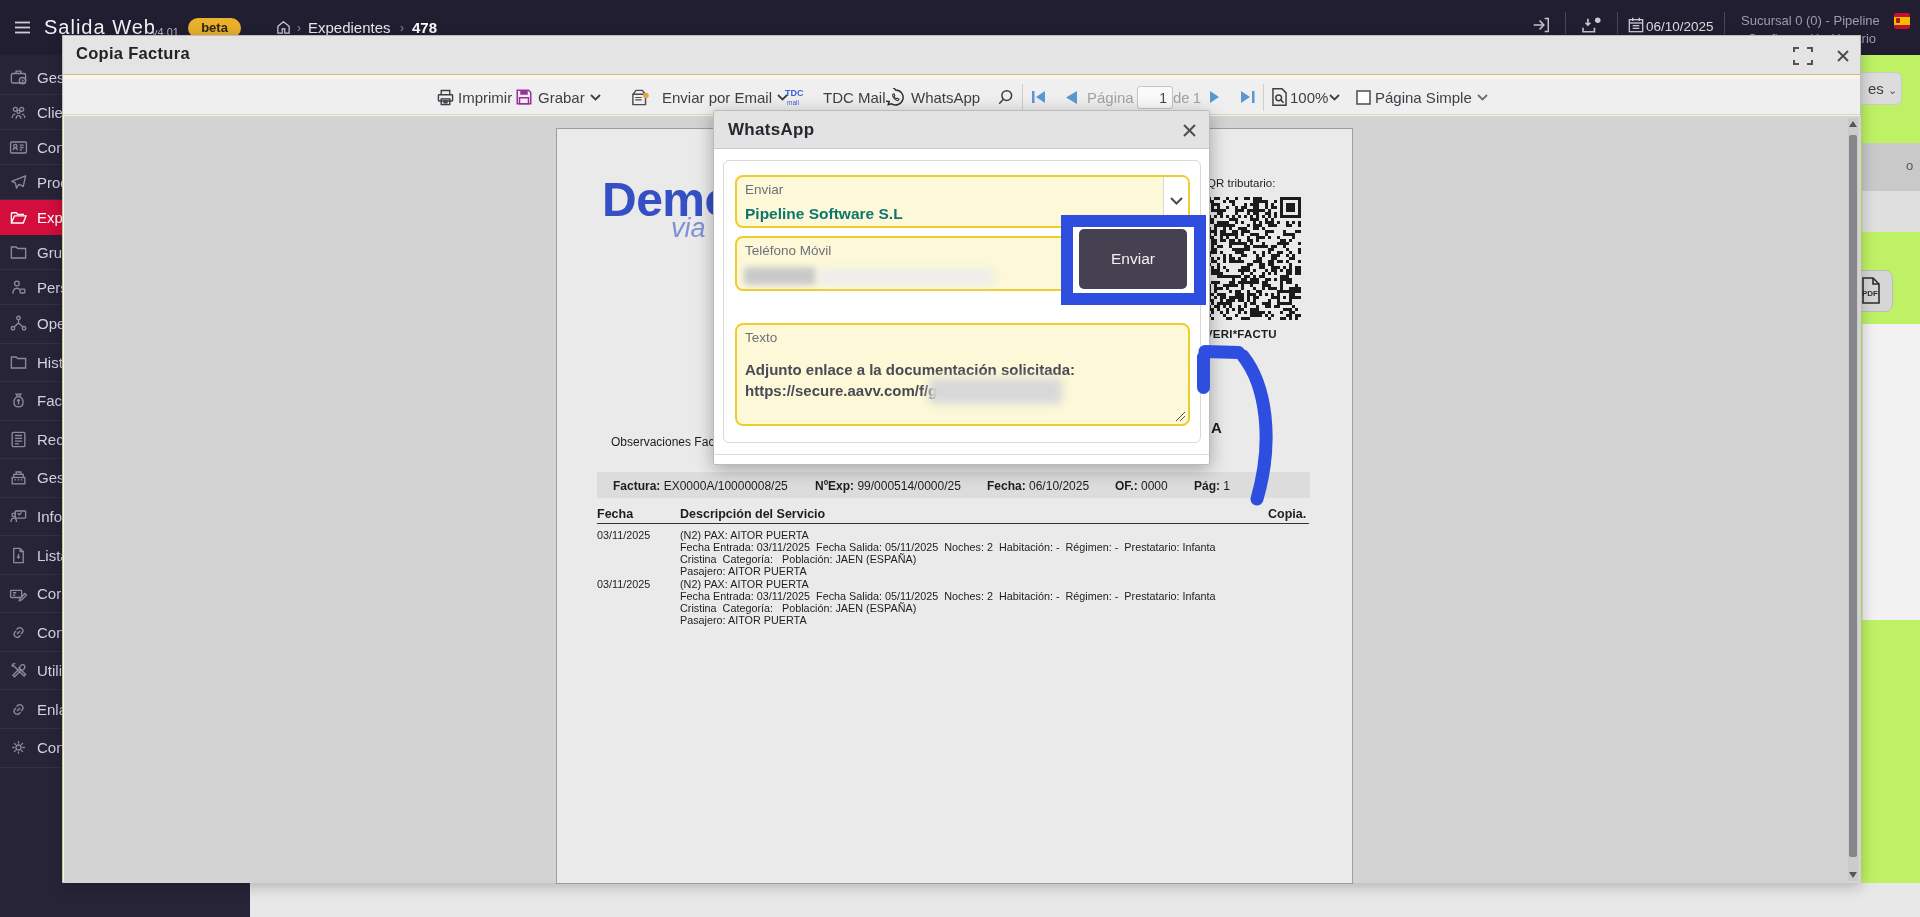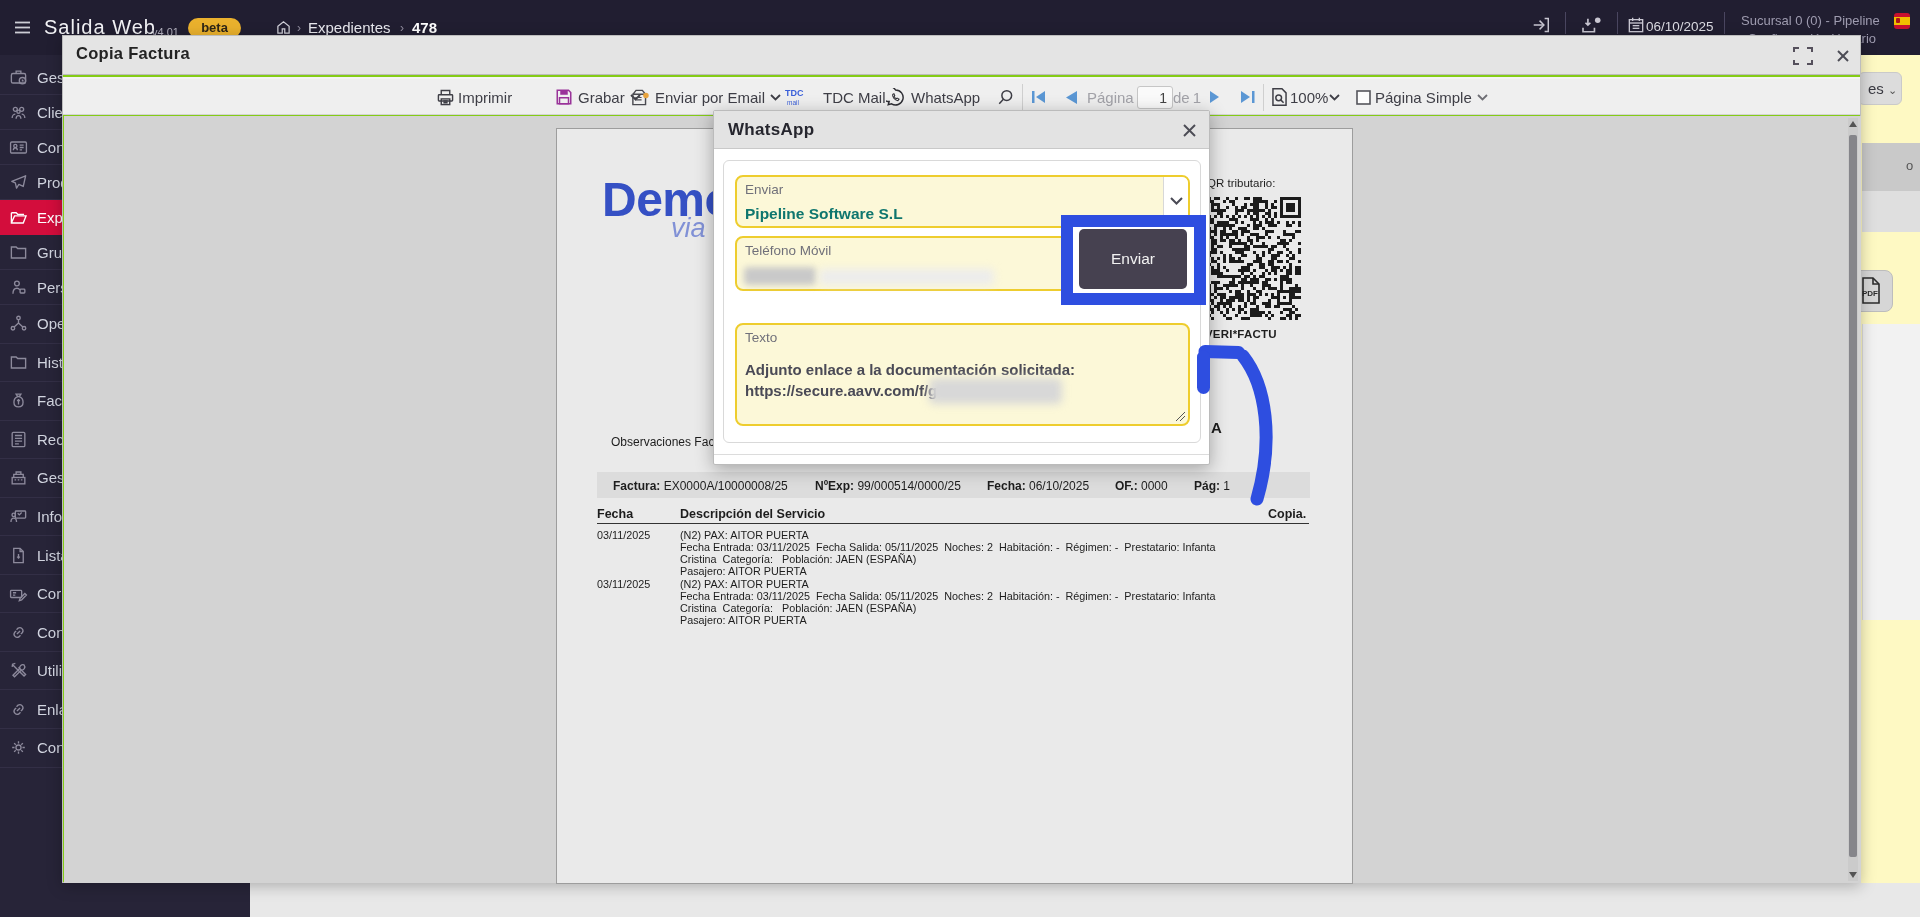--- a/index.html
+++ b/index.html
@@ -23,29 +23,29 @@
   .flag .emb{position:absolute;left:2px;top:1px;width:4px;height:5px;background:#ad1519;border-radius:1px;}
 
   
   #sidebar { position:absolute; left:0; top:55px; width:250px; height:862px; background:#272438; z-index:4; }
   .mi { position:absolute; left:0; width:250px; display:flex; align-items:center; border-bottom:1px solid #332f46; color:#d2d5e0; font-size:15px; }
   .mi svg { margin-left:9px; width:19px; height:19px; flex:0 0 19px; }
   .mi span { margin-left:9px; white-space:nowrap; }
   .mi.active { background:#d30d3c; color:#fff; border-bottom:none; }
 
   
-  #rightsliver { position:absolute; left:1855px; top:55px; width:65px; height:828px; background:#fef9c3; z-index:3; }
+  #rightsliver { position:absolute; left:1855px; top:55px; width:65px; height:828px; background:#bef264; z-index:3; }
   .esbtn { position:absolute; left:3px; top:17px; width:44px; height:33px; background:#dcdcdc; border:1px solid #cacaca; border-radius:6px; color:#3a3a42; font-size:15px; padding-left:9px; line-height:31px; }
   .grayblock1 { position:absolute; left:7px; top:88px; width:58px; height:48px; background:#c9c9c9; }
   .grayblock2 { position:absolute; left:7px; top:136px; width:58px; height:41px; background:#dfdfdf; }
   .pdfbtn { position:absolute; left:-10px; top:215px; width:48px; height:42px; background:#d6d6d6; border:1px solid #bdbdbd; border-radius:8px; }
   .whitepanel { position:absolute; left:7px; top:269px; width:58px; height:296px; background:#f2f2f2; border-left:1px solid #ddd; }
 
   
-  #dialog { position:absolute; left:62px; top:35px; width:1799px; height:848px; background:#84cc16; border:1px solid #bdbdbd; box-shadow:0 3px 14px rgba(0,0,0,0.25); z-index:6; }
+  #dialog { position:absolute; left:62px; top:35px; width:1799px; height:848px; background:#fef9c3; border:1px solid #bdbdbd; box-shadow:0 3px 14px rgba(0,0,0,0.25); z-index:6; }
   #dlg-title { position:absolute; left:0; top:0; width:100%; height:39px; background:#e4e4e4; border-bottom:1px solid #bdbdbd; }
   #dlg-title .t { position:absolute; left:13px; top:8px; font-size:16.5px; font-weight:bold; color:#232323; letter-spacing:0.3px; }
   #toolbar { position:absolute; left:0; top:41px; width:100%; height:38px; background:#efefef; border-top:2px solid #f4f4f4; border-bottom:1px solid #d4d4d4; }
   .tb { position:absolute; top:0; height:36px; display:flex; align-items:center; color:#3e3e46; font-size:15px; }
   #viewer { position:absolute; left:1px; top:80px; width:1797px; height:767px; background:#d3d3d3; }
   #page { position:absolute; left:492px; top:12px; width:797px; height:756px; background:#eaeaea; border:1px solid #9d9d9d; }
   #vscroll { position:absolute; right:3px; top:2px; width:10px; height:763px; }
   #vscroll .track { position:absolute; left:0; top:0; width:10px; height:100%; background:#cbcbcb; }
   #vscroll .thumb { position:absolute; left:1px; top:17px; width:8px; height:722px; background:#85858a; border-radius:2px; }
 
@@ -302,38 +302,38 @@
   <div id="toolbar">
       <div class="tb" style="left: 374px;">
         <svg width="17" height="17" viewBox="0 0 24 24" fill="none" stroke="#3e3e46" stroke-width="2">
           <path d="M6 8 V2 h12 v6"></path>
           <rect x="2" y="8" width="20" height="9" rx="1"></rect>
           <rect x="6" y="14" width="12" height="8"></rect>
           <path d="M9 17 h6 M9 19.5 h6"></path>
         </svg>
         <span style="margin-left:4px">Imprimir</span>
       </div>
-      <div class="tb" style="left: 492px;">
+      <div class="tb" style="left: 452px;">
         <svg width="18" height="18" viewBox="0 0 24 24" fill="none" stroke="#993399" stroke-width="2">
           <path d="M3 3 h15 l3 3 v15 H3 Z"></path>
           <rect x="7" y="3" width="10" height="6" fill="#993399" stroke="none"></rect>
           <rect x="6" y="13" width="12" height="8" fill="none"></rect>
         </svg>
         <span style="margin-left:5px">Grabar</span>
         <svg width="11" height="7" viewBox="0 0 11 7" fill="none" stroke="#3e3e46" stroke-width="1.8" style="margin-left:5px">
           <path d="M1 1 L5.5 5.5 L10 1"></path>
         </svg>
       </div>
       <div class="tb" style="left: 567px;">
         <svg width="20" height="19" viewBox="0 0 24 24" fill="none" stroke="#4a4a50" stroke-width="1.8">
           <path d="M3 8 l4-5 h8 l4 5 M3 8 h16 v13 H3 Z"></path>
           <rect x="16" y="6" width="7" height="7" rx="3.5" fill="#e8a33d" stroke="none"></rect>
           <path d="M6 12 h8 M6 15 h8" stroke-width="1.4"></path>
         </svg>
-        <span style="margin-left:5px">Enviar por Email</span>
+        <span style="margin-left:12px">Enviar por Email</span>
         <svg width="11" height="7" viewBox="0 0 11 7" fill="none" stroke="#3e3e46" stroke-width="1.8" style="margin-left:5px">
           <path d="M1 1 L5.5 5.5 L10 1"></path>
         </svg>
       </div>
       <div class="tb" style="left: 722px; gap: 10px;">
         <svg width="24" height="20">
           <text x="0" y="9" font-size="9" font-weight="bold" fill="#3a5fd9" font-family="Liberation Sans">TDC</text>
           <text x="2" y="18" font-size="6.5" fill="#3a5fd9" font-family="Liberation Sans">mail</text>
         </svg>
         <span style="margin-left:4px">TDC Mail</span>

